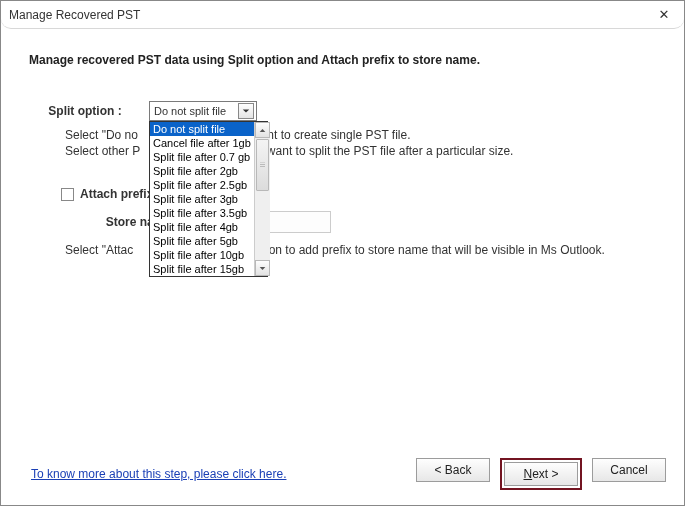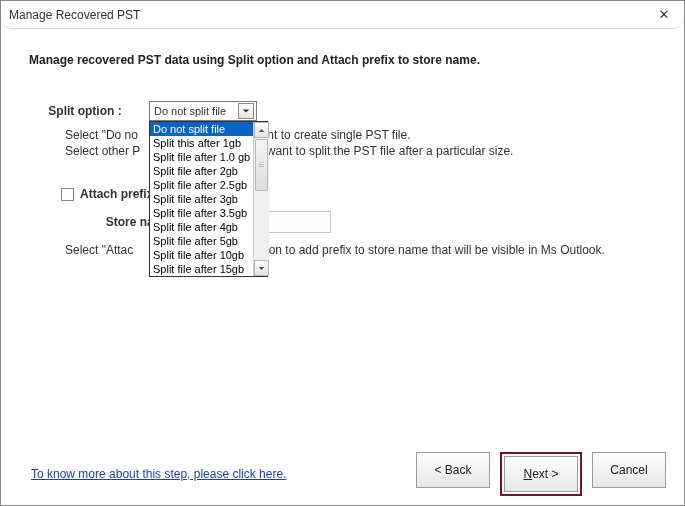--- a/index.html
+++ b/index.html
@@ -158,21 +158,21 @@
     justify-content:space-between;
     padding: 0 18px 10px 30px;
   }
   .help-link {
     color:#1a3fb5;
     text-decoration: underline;
     cursor:pointer;
   }
   .btns { display:flex; gap:10px; }
   .btn {
-    min-width:74px;height:36px;
+    min-width:74px;height:24px;
     border:1px solid #9c9c9c;
     background:linear-gradient(#fefefe,#e7e7e7);
     font-size:12px;color:#222;
     display:flex;align-items:center;justify-content:center;
     padding:0 10px;
   }
   .btn .ul { text-decoration: underline; }
   .btn-next-wrap {
     border:2px solid #731421;padding:2px;
   }
@@ -196,22 +196,22 @@
           <span>Do not split file</span>
           <span class="combo-arrow">
             <svg viewBox="0 0 10 10">
                 <path d="M1 3 L5 7 L9 3 Z" fill="#333"></path>
               </svg>
           </span>
         </div>
         <div class="dropdown">
           <div class="dropdown-list" id="dd-list">
               <div class="dropdown-item selected">Do not split file</div>
-              <div class="dropdown-item">Split this after 1gb</div>
-              <div class="dropdown-item">Split file after 1.0 gb</div>
+              <div class="dropdown-item">Cancel file after 1gb</div>
+              <div class="dropdown-item">Split file after 0.7 gb</div>
               <div class="dropdown-item">Split file after 2gb</div>
               <div class="dropdown-item">Split file after 2.5gb</div>
               <div class="dropdown-item">Split file after 3gb</div>
               <div class="dropdown-item">Split file after 3.5gb</div>
               <div class="dropdown-item">Split file after 4gb</div>
               <div class="dropdown-item">Split file after 5gb</div>
               <div class="dropdown-item">Split file after 10gb</div>
               <div class="dropdown-item">Split file after 15gb</div>
             </div>
           <div class="dd-scroll">

